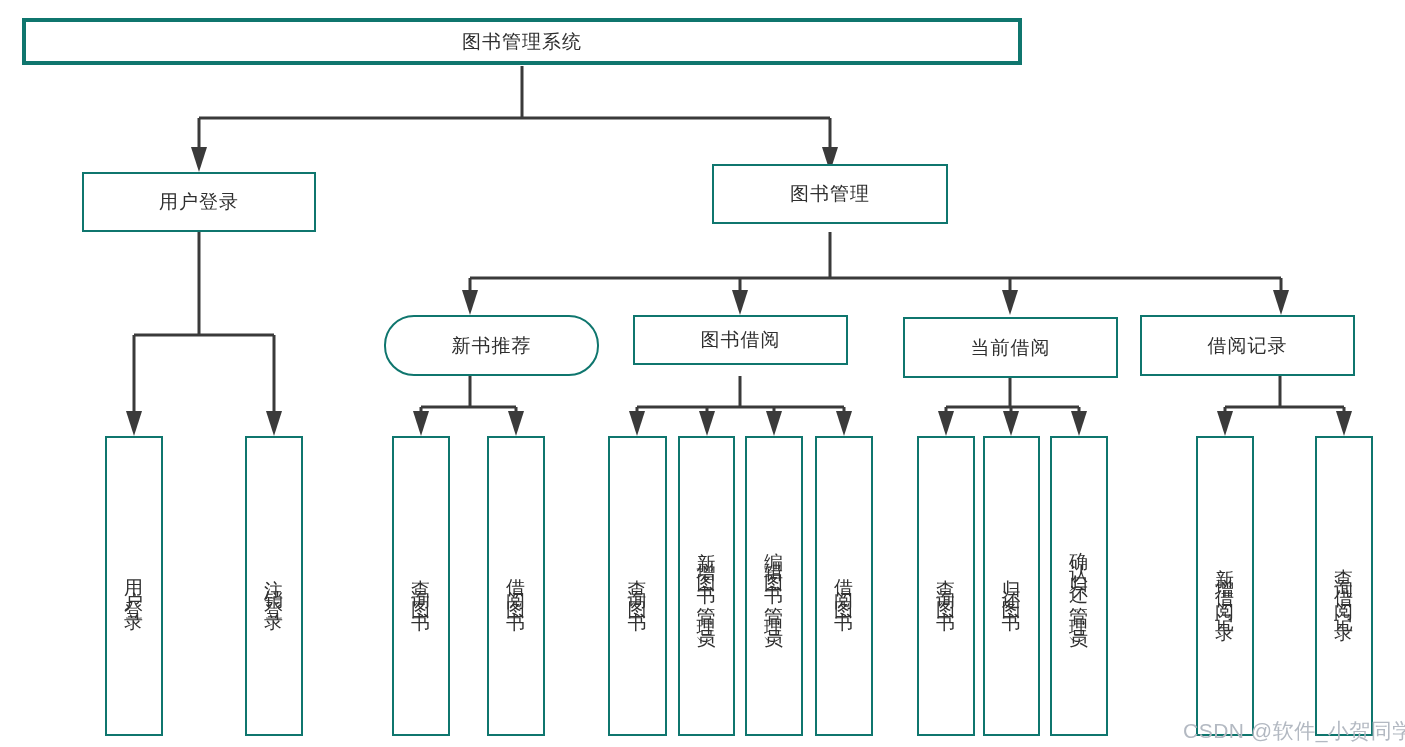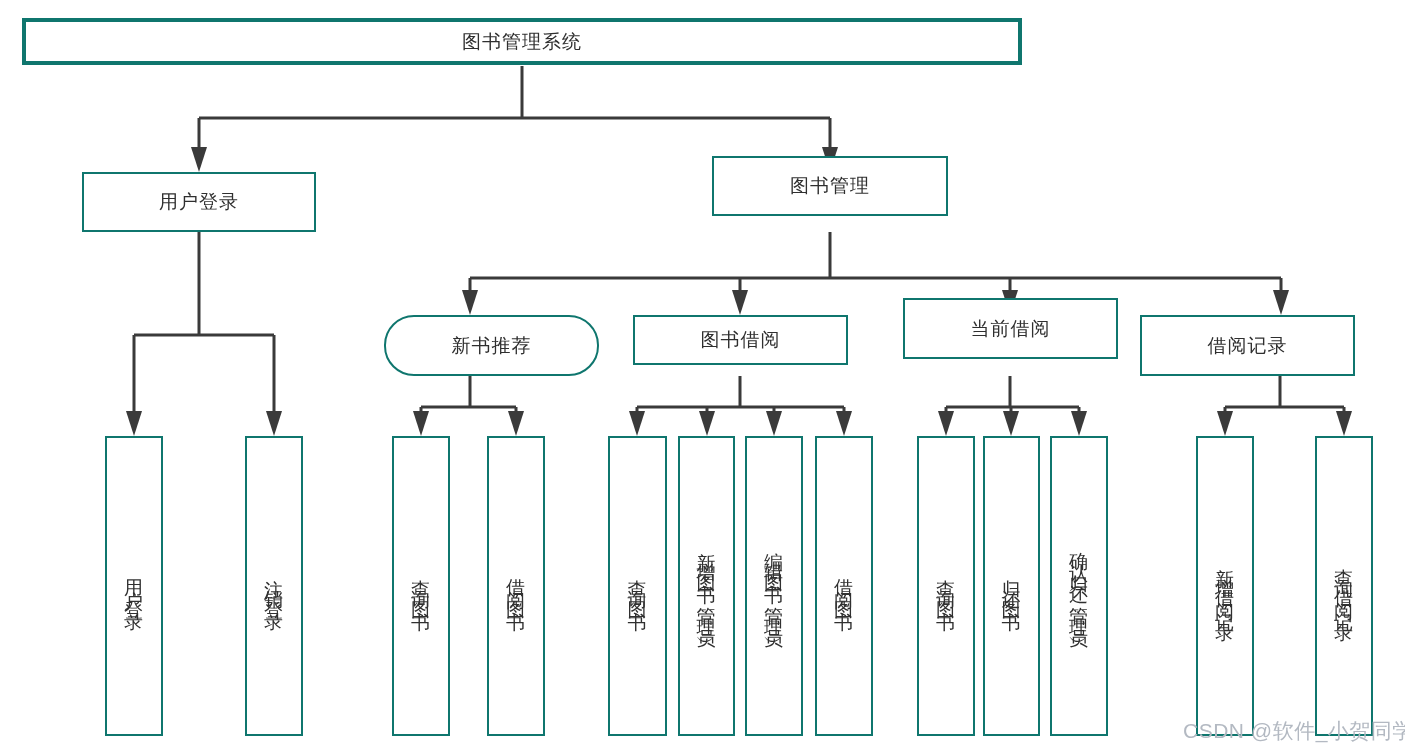--- a/index.html
+++ b/index.html
@@ -96,25 +96,25 @@
     <path d="M1011 436 l-8 -25 h16 z"></path>
     <path d="M1079 436 l-8 -25 h16 z"></path>
     <path d="M1225 436 l-8 -25 h16 z"></path>
     <path d="M1344 436 l-8 -25 h16 z"></path>
   </g>
 </svg>
 
 <div class="node hnode root" style="left:22px; top:18px; width:1000px; height:47px;">图书管理系统</div>
 
 <div class="node hnode" style="left:82px; top:172px; width:234px; height:60px;">用户登录</div>
-<div class="node hnode" style="left:712px; top:156px; width:236px; height:60px;">图书管理</div>
+<div class="node hnode" style="left:712px; top:164px; width:236px; height:60px;">图书管理</div>
 
 <div class="node hnode" style="left:384px; top:315px; width:215px; height:61px;border-radius:30px;">新书推荐</div>
 <div class="node hnode" style="left:633px; top:315px; width:215px; height:50px;">图书借阅</div>
-<div class="node hnode" style="left:903px; top:298px; width:215px; height:61px;">当前借阅</div>
+<div class="node hnode" style="left:903px; top:317px; width:215px; height:61px;">当前借阅</div>
 <div class="node hnode" style="left:1140px; top:315px; width:215px; height:61px;">借阅记录</div>
 
 <div class="node leaf" style="left:105px; top:436px; width:58px; height:300px;">
   <span class="vtext">用户登录</span>
 </div>
 <div class="node leaf" style="left:245px; top:436px; width:58px; height:300px;">
   <span class="vtext">注销登录</span>
 </div>
 
 <div class="node leaf" style="left:392px; top:436px; width:58px; height:300px;">

